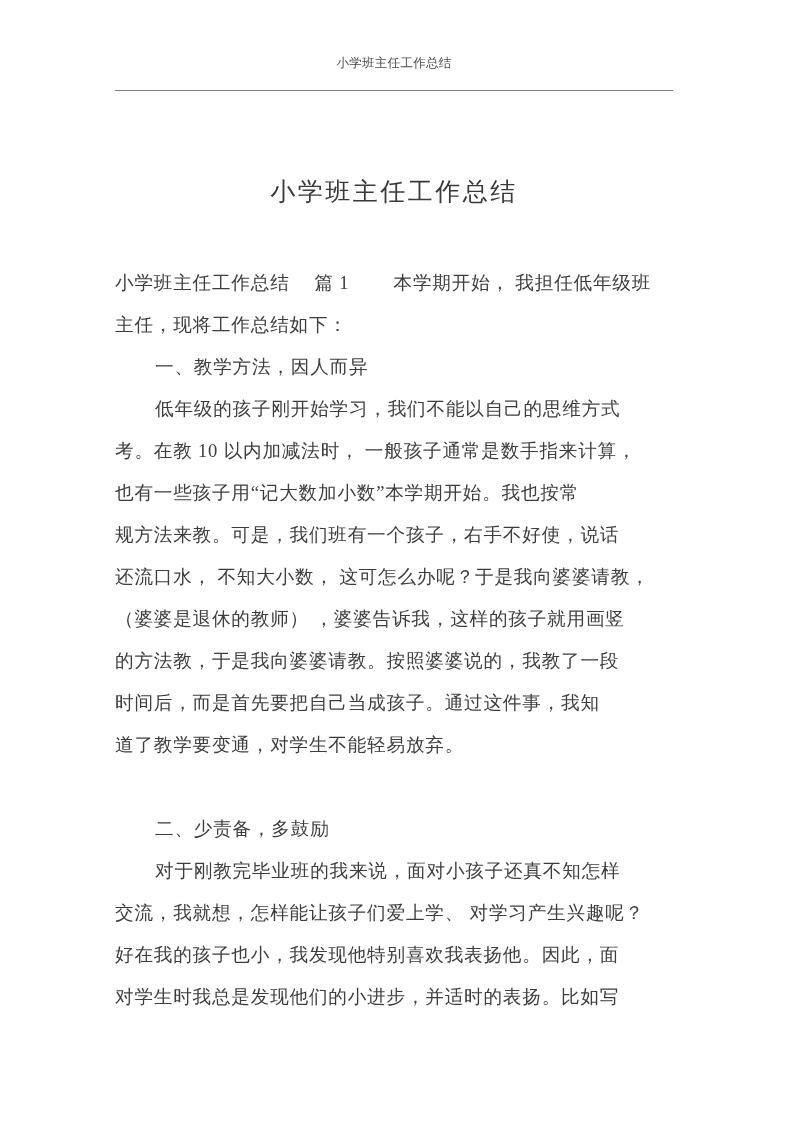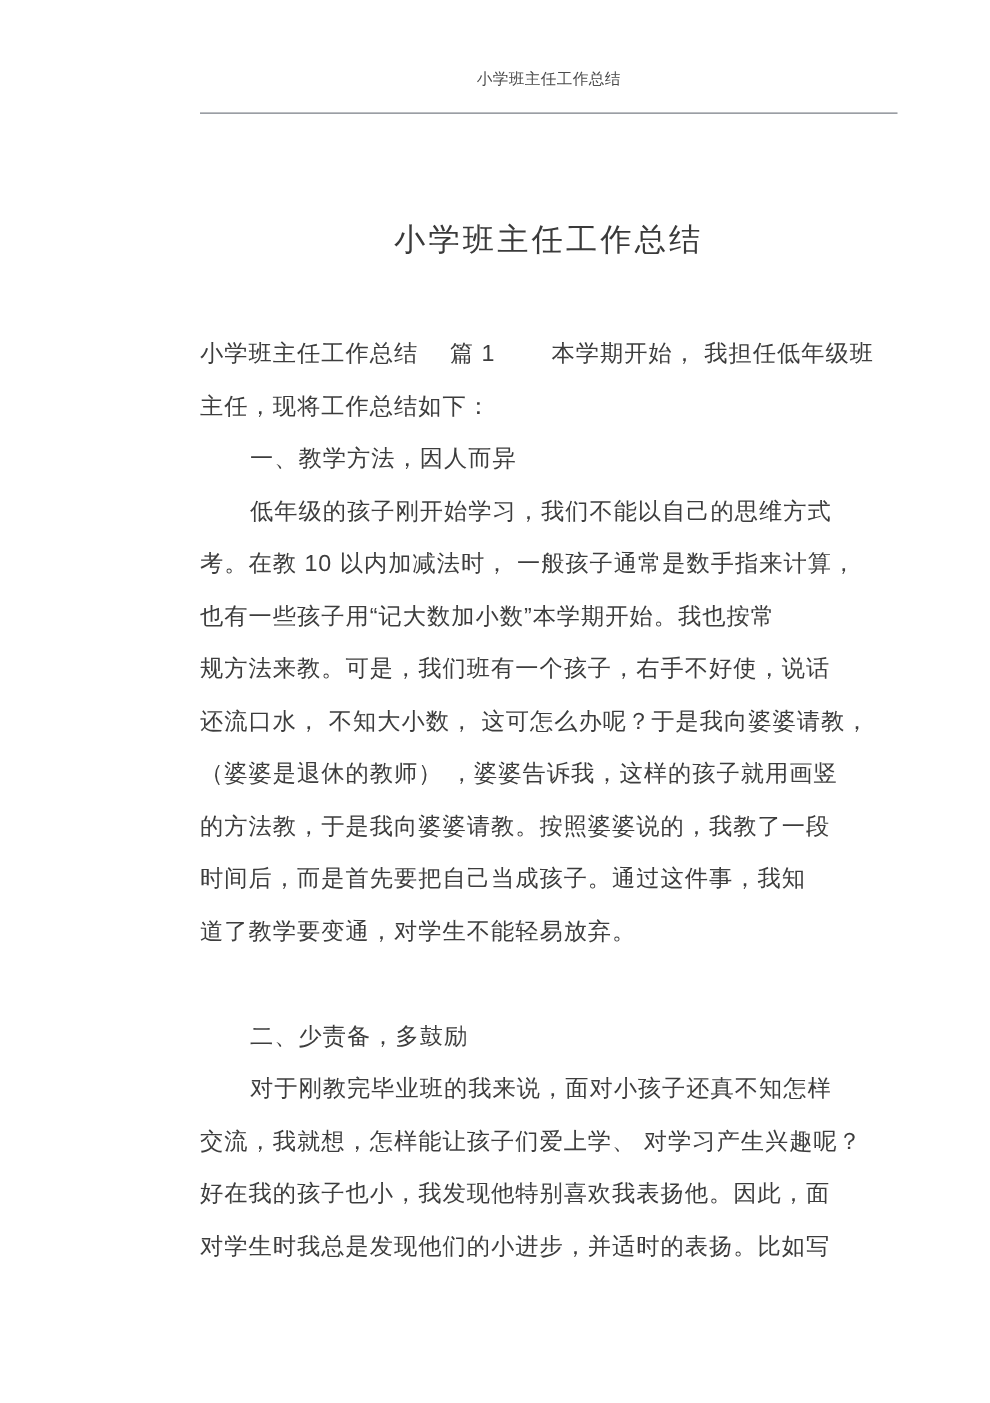--- a/index.html
+++ b/index.html
@@ -15,21 +15,20 @@
     color: #3b3b3b;
     -webkit-font-smoothing: antialiased;
   }
 
   .page {
     position: relative;
     width: 656px;
     height: 1122px;
     box-sizing: border-box;
     background: #ffffff;
-    margin-left: 45px;
   }
 
   
   .page-header {
     position: absolute;
     top: 52px;
     left: 115px;
     width: 558px;
     text-align: center;
   }
@@ -72,21 +71,21 @@
     left: 115px;
     width: 566px;
   }
 
   .line {
     font-size: 18.6px;
     line-height: 42px;
     color: #3d3d3d;
     letter-spacing: 0.8px;
     white-space: pre;
-    font-family: Liberation Sans, sans-serif;
+    font-family: Liberation Serif, serif;
   }
   .line.indent {
     text-indent: 40px;
   }
   .spacer-line {
     height: 42px;
   }
 </style>
 </head>
 <body>

